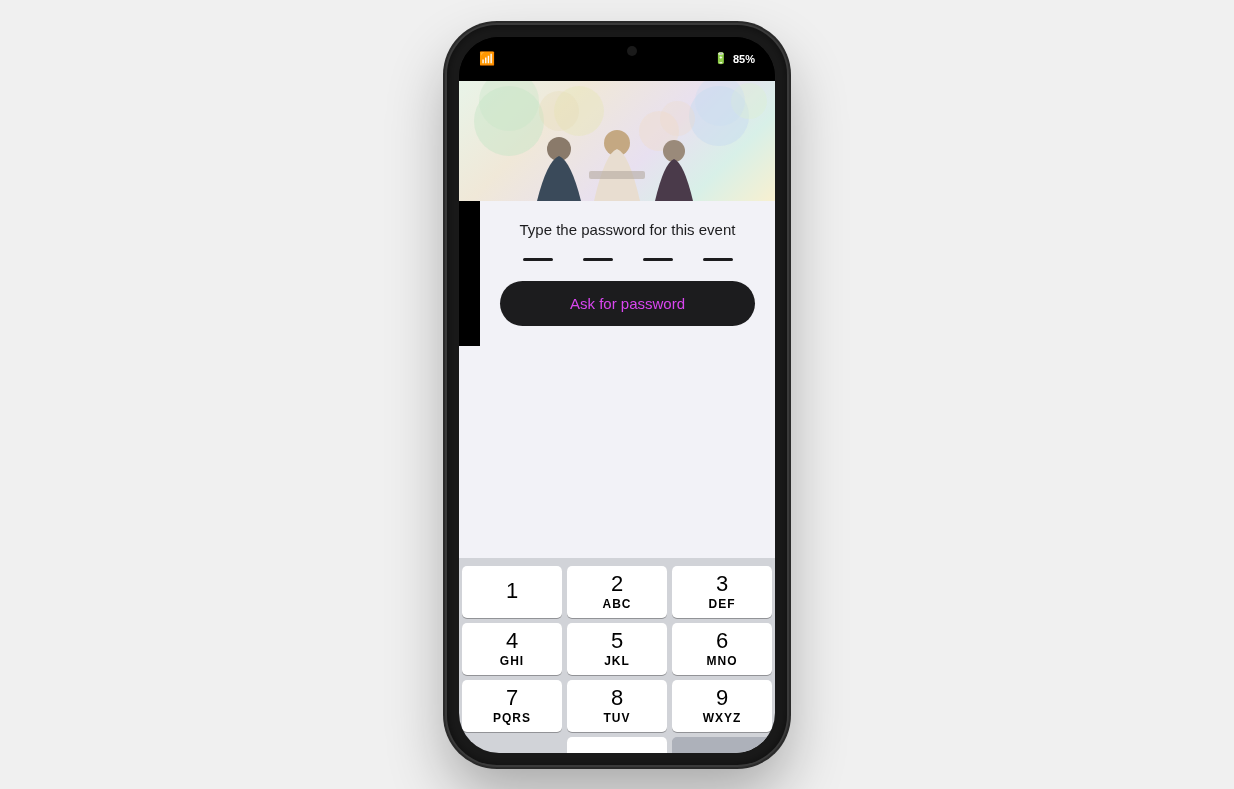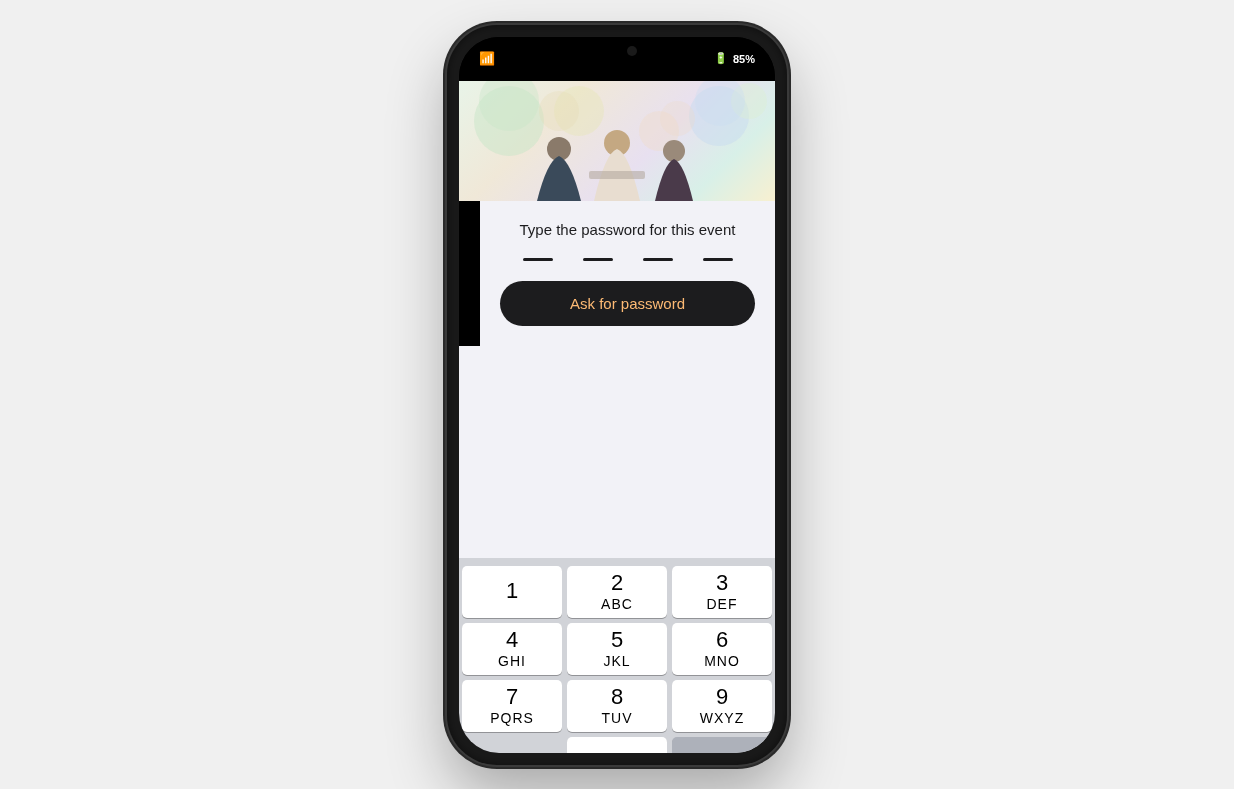--- a/index.html
+++ b/index.html
@@ -168,21 +168,21 @@
 
     .password-dash {
       width: 30px;
       height: 3px;
       background: #1c1c1e;
       border-radius: 2px;
     }
 
     .ask-password-btn {
       background: #1c1c1e;
-      color: #fdba74;
+      color: #d946ef;
       border: none;
       border-radius: 25px;
       padding: 14px 0;
       width: 100%;
       font-size: 15px;
       font-weight: 500;
       cursor: pointer;
       margin-bottom: 10px;
     }
 
@@ -225,22 +225,22 @@
     }
 
     .key-number {
       font-size: 22px;
       font-weight: 300;
       color: #000;
       line-height: 1.1;
     }
 
     .key-letters {
-      font-size: 14px;
-      font-weight: 400;
+      font-size: 12px;
+      font-weight: 700;
       color: #000;
       letter-spacing: 1px;
     }
 
     .key-empty {
       background: transparent;
       box-shadow: none;
       cursor: default;
     }
 

